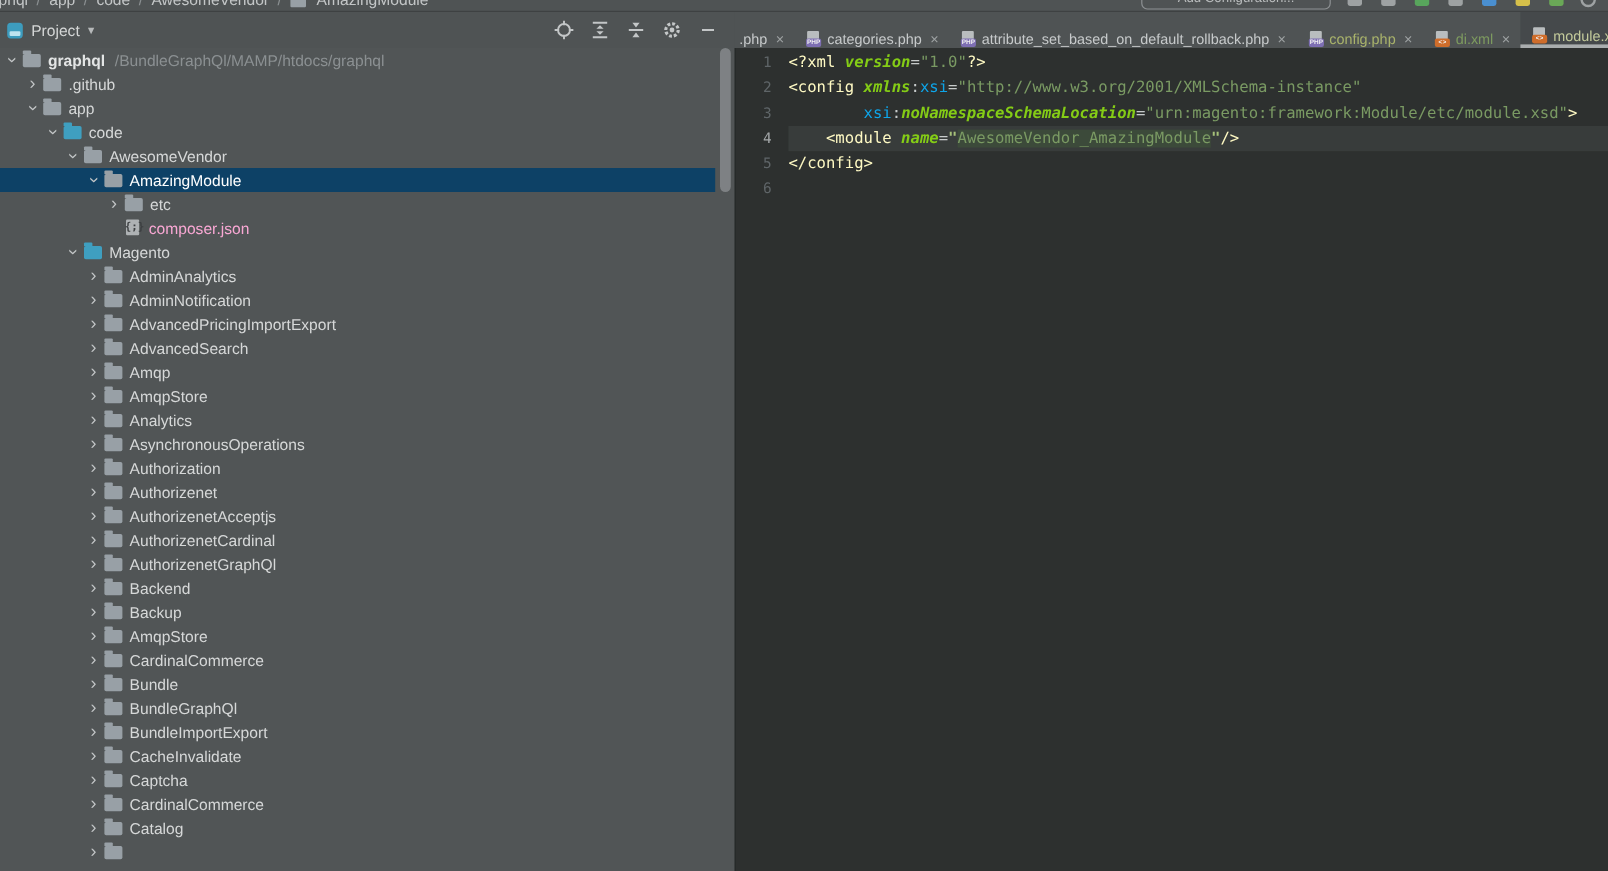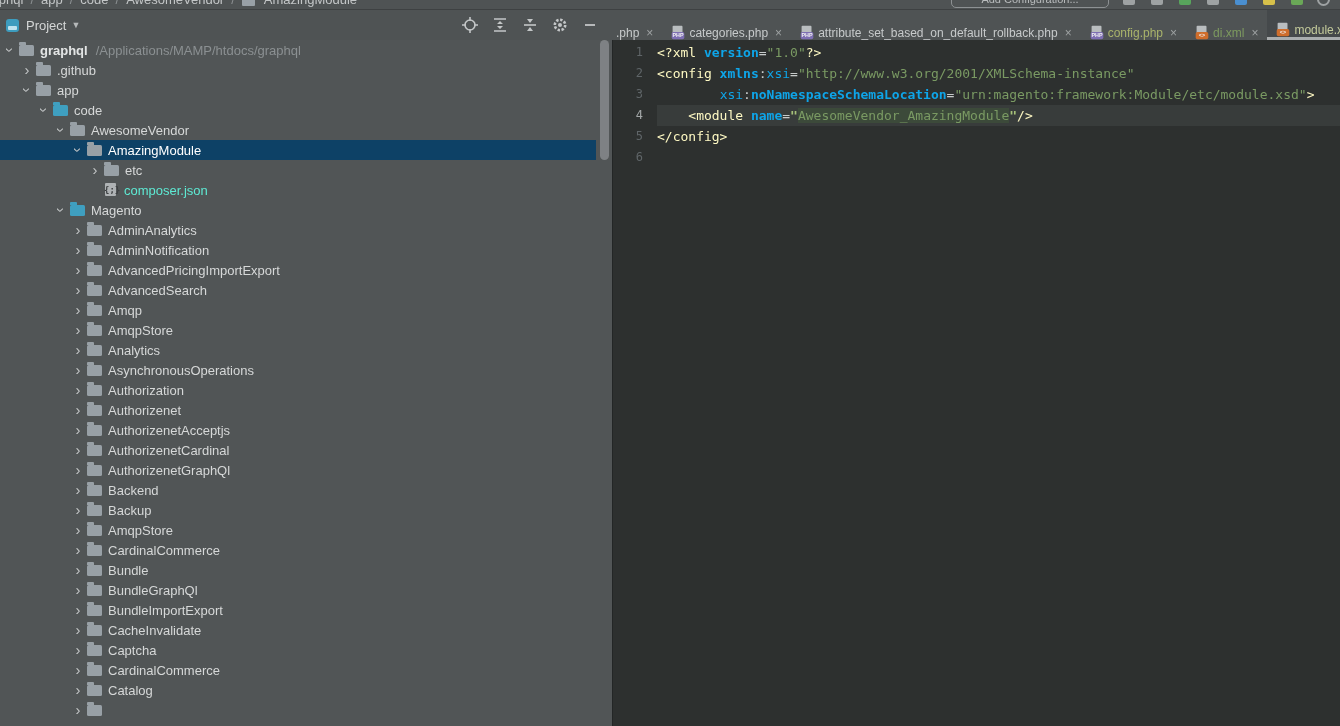--- a/index.html
+++ b/index.html
@@ -92,21 +92,21 @@
     color:#f2f2f2; font-size:6px; font-weight:bold; line-height:8px; text-align:center;
     font-family:"Liberation Sans", sans-serif;
   }
   .ficon.php .badge { background:#7e6fb3; }
   .ficon.xml .badge { background:#cf6d2b; }
   .ficon.json .page { background:#aeb2b4; }
   .ficon.json .brace {
     position:absolute; top:2px; left:0; width:14px; text-align:center; color:#3c3f41;
     font-size:9px; font-weight:bold; font-family:"DejaVu Sans Mono", monospace;
   }
-  .row .label.green { color:#5eead4; }
+  .row .label.green { color:#f9a8d4; }
   .row .label.bold { font-weight:bold; color:#e3e5e5; }
   .row .path { margin-left:8px; color:#8b9092; }
   #panel-vscroll {
     position:absolute; top:30px; right:3px; width:9px; height:120px;
     background:#868a8c; border-radius:5px; opacity:.85;
   }
 
   
   #editor-col { flex:1; display:flex; flex-direction:column; min-width:0; background:#4f5354; }
   #tabbar {
@@ -131,21 +131,21 @@
   }
   .code-line { display:flex; height:21px; }
   .gut {
     width:44px; flex:none; text-align:right; padding-right:14px; color:#5f6568;
     font-size:12px;
   }
   .code-line.current .gut { color:#a3a7a8; }
   .codetxt { flex:1; white-space:pre; color:#c7cbcb; }
   .code-line.current .codetxt { background:#383c3b; }
   .tk-tag  { color:#fef9c3; }
-  .tk-attr { color:#0ea5e9; font-weight:bold; }
+  .tk-attr { color:#84cc16; font-weight:bold;font-style:italic; }
   .tk-ns   { color:#0ea5e9; }
   .tk-str  { color:#7a9a63; }
   .tk-strq { color:#a6c179; font-weight:bold; }
   .tk-strhl{ color:#7a9a63; background:#3c4a3a; }
   .tk-plain{ color:#c7cbcb; }
 </style>
 </head>
 <body>
 
 <div id="app">
@@ -215,21 +215,21 @@
                 <path d="M3 8h10" stroke="#c3c6c7" stroke-width="1.8"></path>
               </svg>
             </span>
           </span>
       </div>
       <div id="tree">
           <div class="row" style="padding-left: 4px;">
             <span class="chev down">›</span>
             <span class="folder"></span>
             <span class="label bold">graphql</span>
-            <span class="path">/Applications/MAMP/htdocs/graphql</span>
+            <span class="path">/BundleGraphQl/MAMP/htdocs/graphql</span>
           </div>
           <div class="row" style="padding-left: 21px;">
             <span class="chev ">›</span>
             <span class="folder"></span>
             <span class="label">.github</span>
           </div>
           <div class="row" style="padding-left: 21px;">
             <span class="chev down">›</span>
             <span class="folder"></span>
             <span class="label">app</span>

